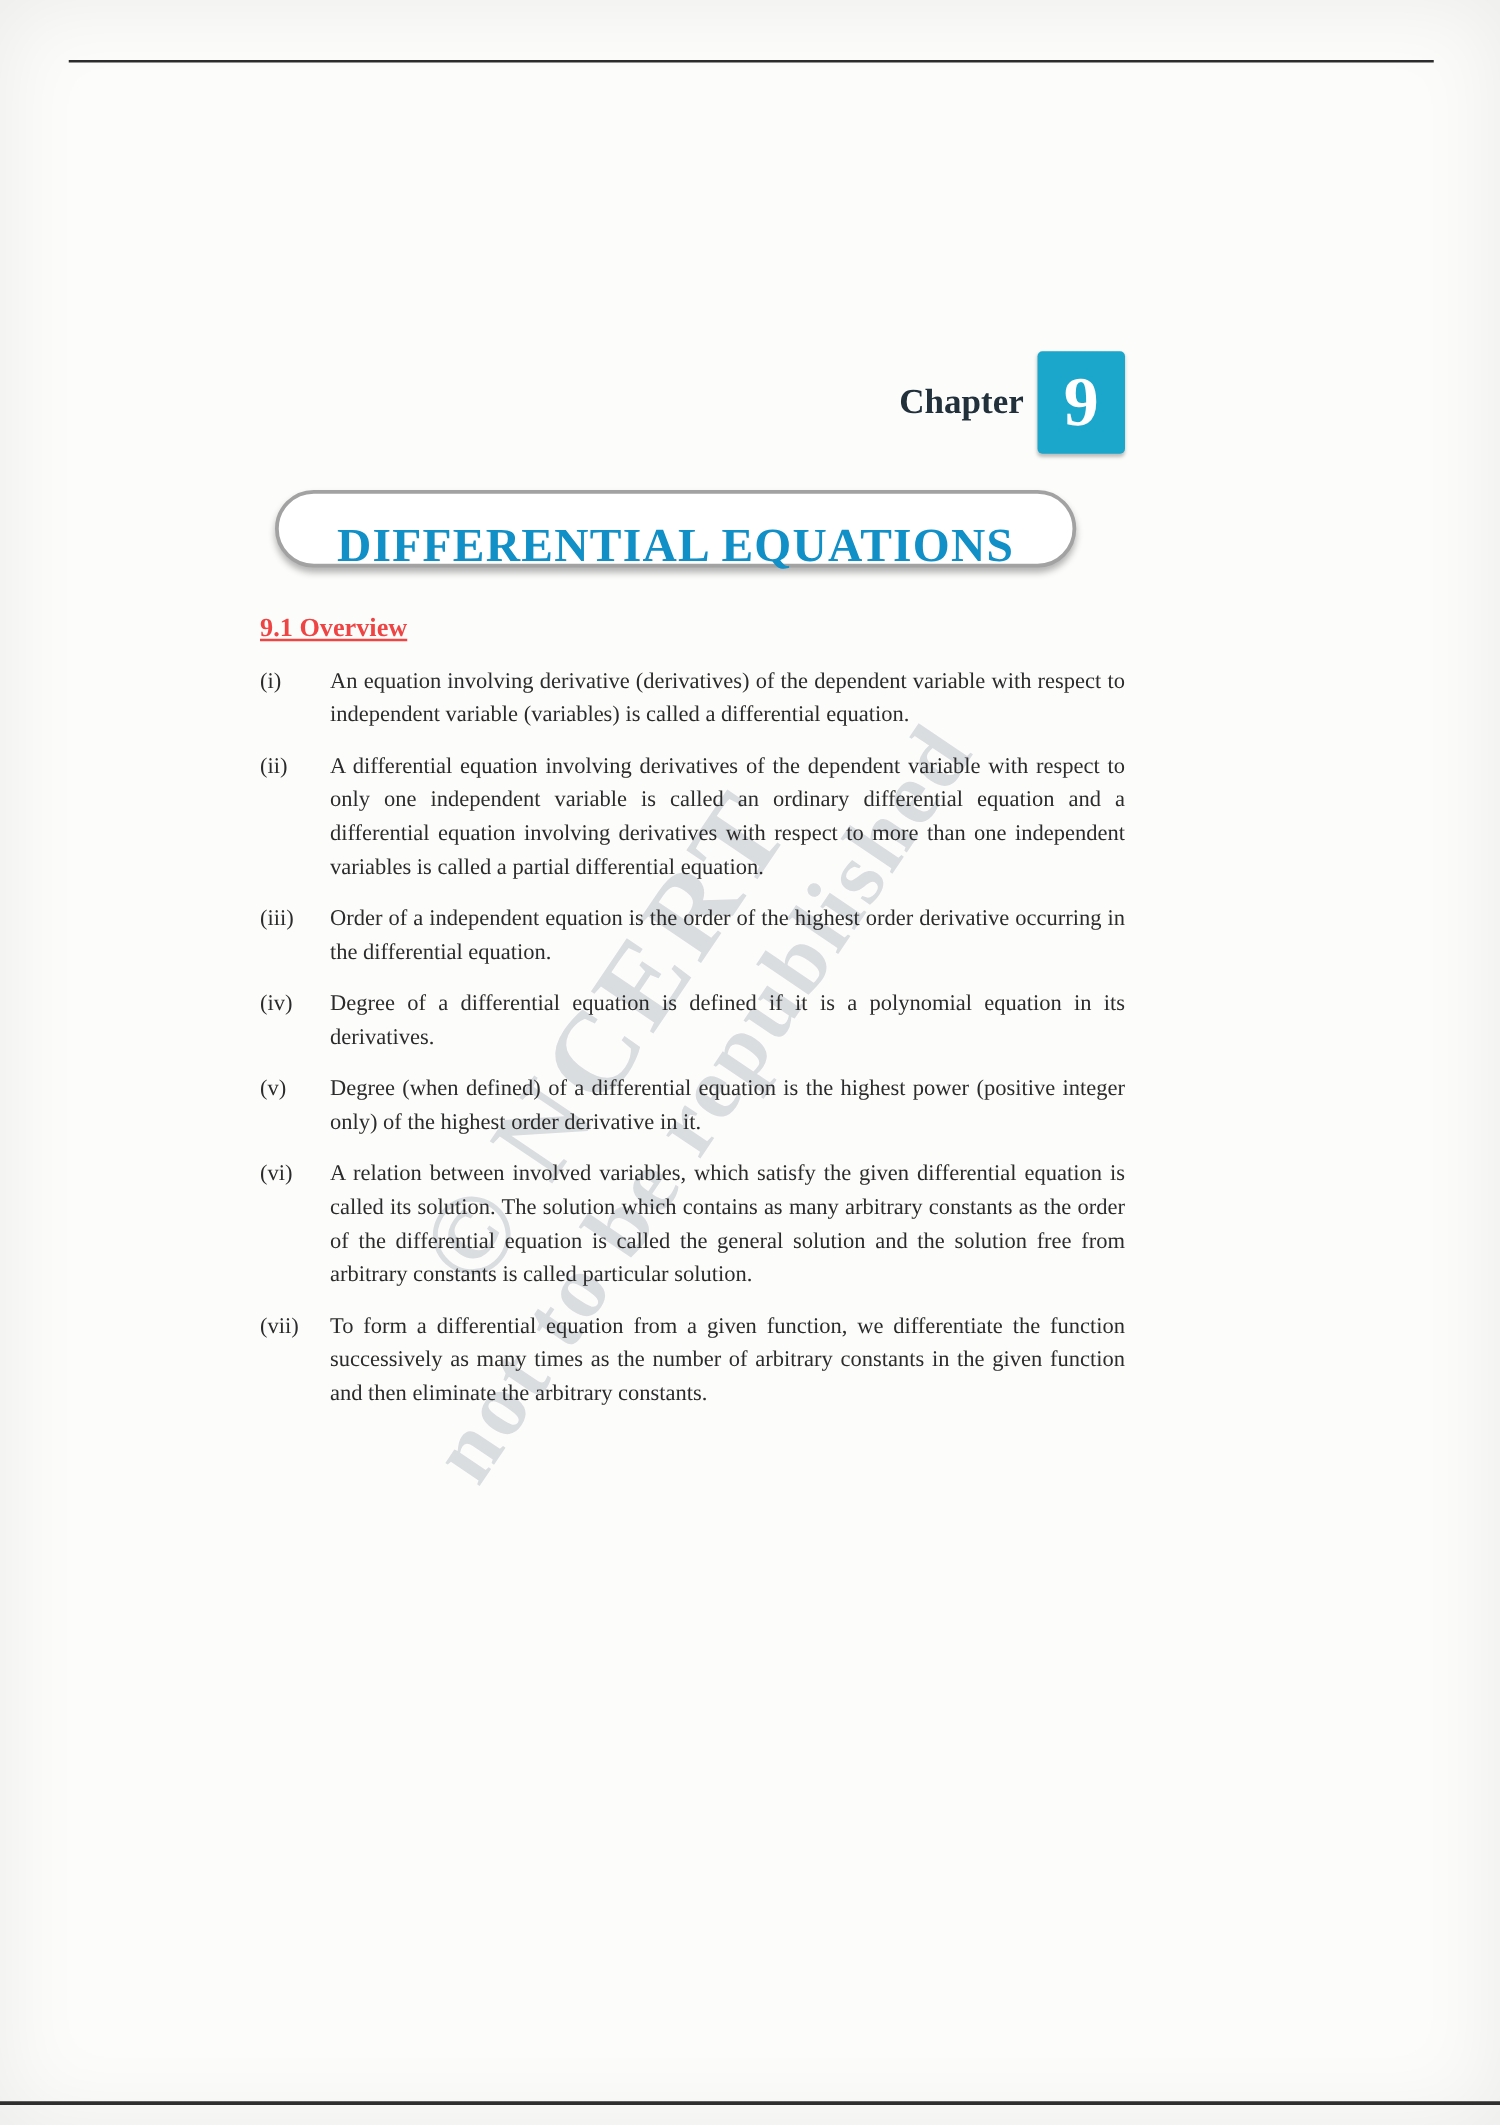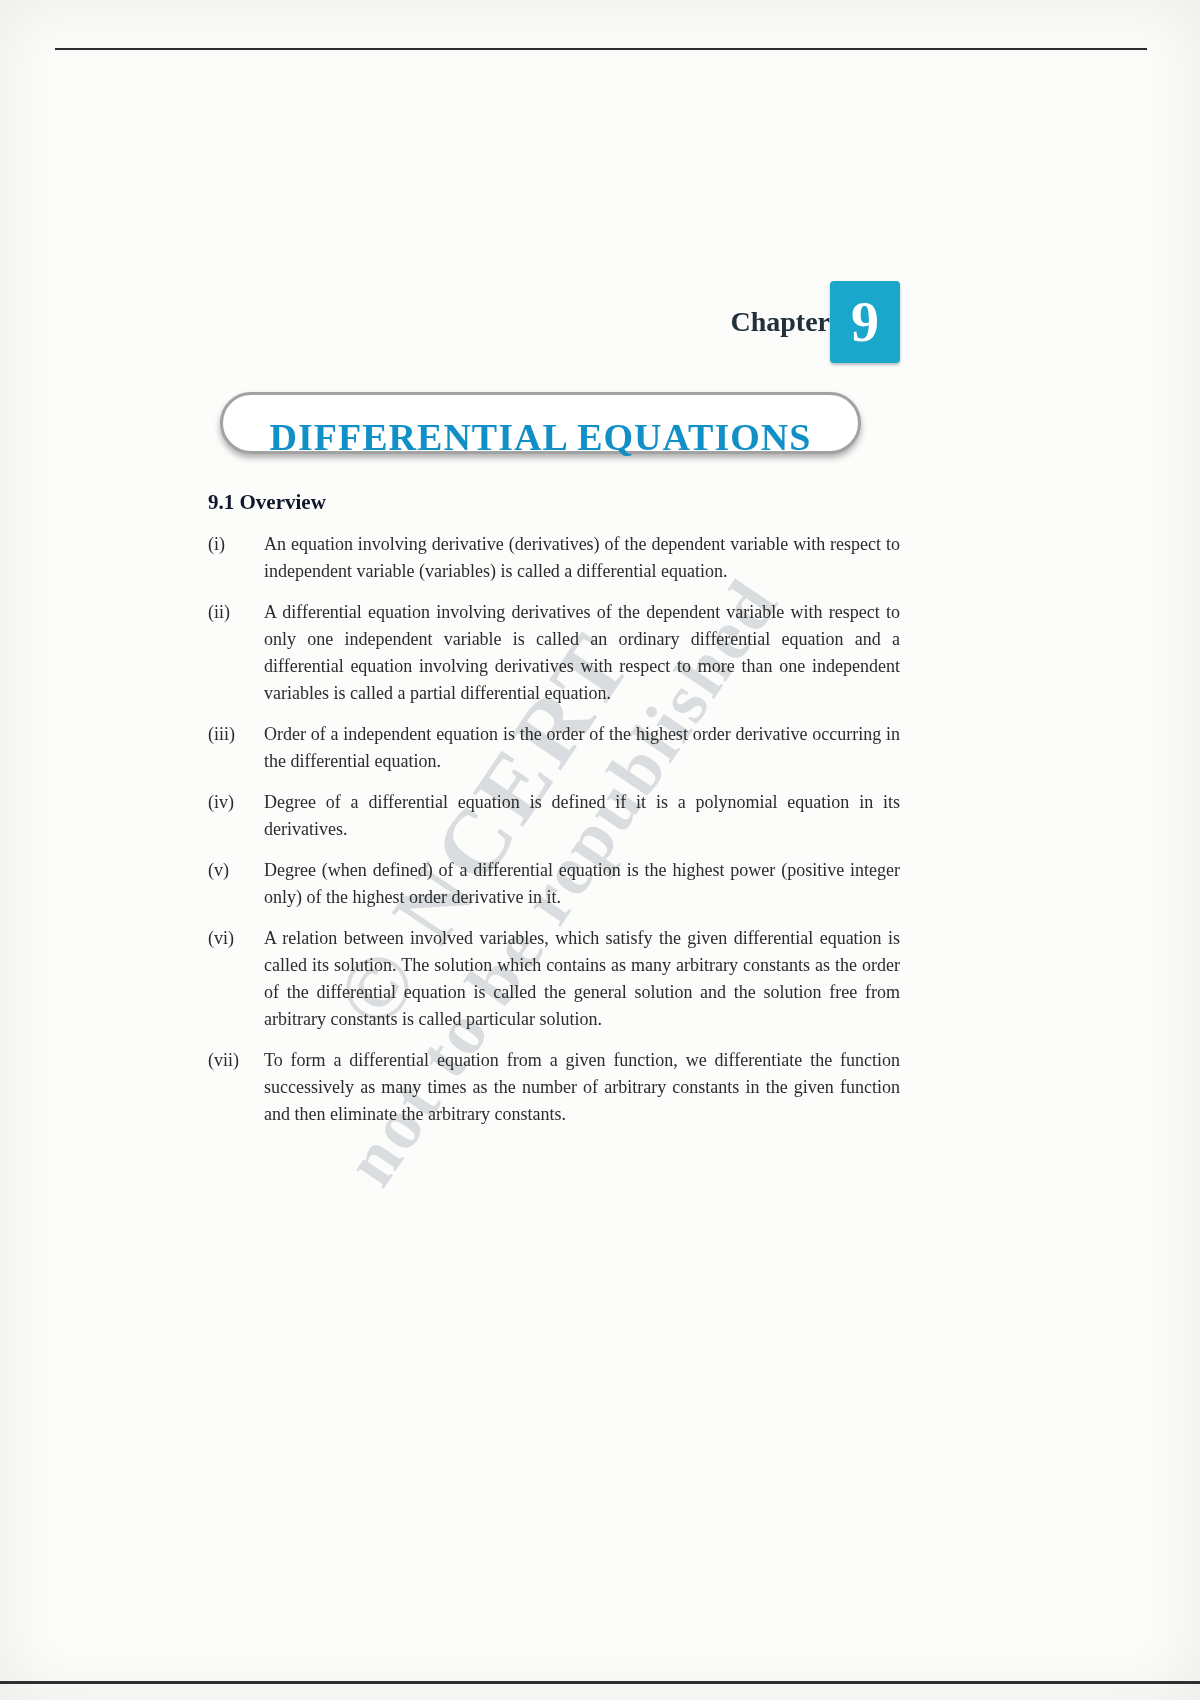--- a/index.html
+++ b/index.html
@@ -16,21 +16,21 @@
   .top-rule{
     position:absolute;left:55px;top:48px;width:1092px;height:2px;
     background:#2c2c2c;
   }
   .bottom-rule{
     position:absolute;left:0;top:1681px;width:1200px;height:3px;
     background:#2e2e2e;
   }
   .chapter-row{
     position:absolute;left:560px;top:281px;width:340px;height:82px;
-    display:flex;align-items:center;justify-content:flex-end;gap:0;
+    display:flex;align-items:center;justify-content:flex-end;gap:11px;
   }
   .chapter-label{
     font-size:28px;font-weight:bold;color:#21303a;
   }
   .chapter-box{
     width:70px;height:82px;background:#1aa7cb;border-radius:4px;
     display:flex;align-items:center;justify-content:center;
     box-shadow:0 2px 3px rgba(0,0,0,0.25);
   }
   .chapter-number{
@@ -43,22 +43,23 @@
     box-shadow:0 4px 6px rgba(0,0,0,0.30), inset 0 1px 0 #ffffff;
     display:flex;align-items:center;justify-content:center;
   }
   .title-text{
     font-size:38px;font-weight:bold;color:#118fc7;letter-spacing:1px;
     white-space:nowrap;
     margin-top:27px;
   }
   .section-heading{
     position:absolute;left:208px;top:490px;
-    font-size:21px;font-weight:bold;color:#0f172a;
+    font-size:21px;font-weight:bold;color:#ef4444;
     z-index:2;
+    text-decoration:underline;
   }
   .overview-list{
     position:absolute;left:208px;top:531px;width:692px;
     z-index:2;
   }
   .list-item{
     display:flex;align-items:flex-start;margin-bottom:14px;
   }
   .item-marker{
     flex:0 0 56px;

